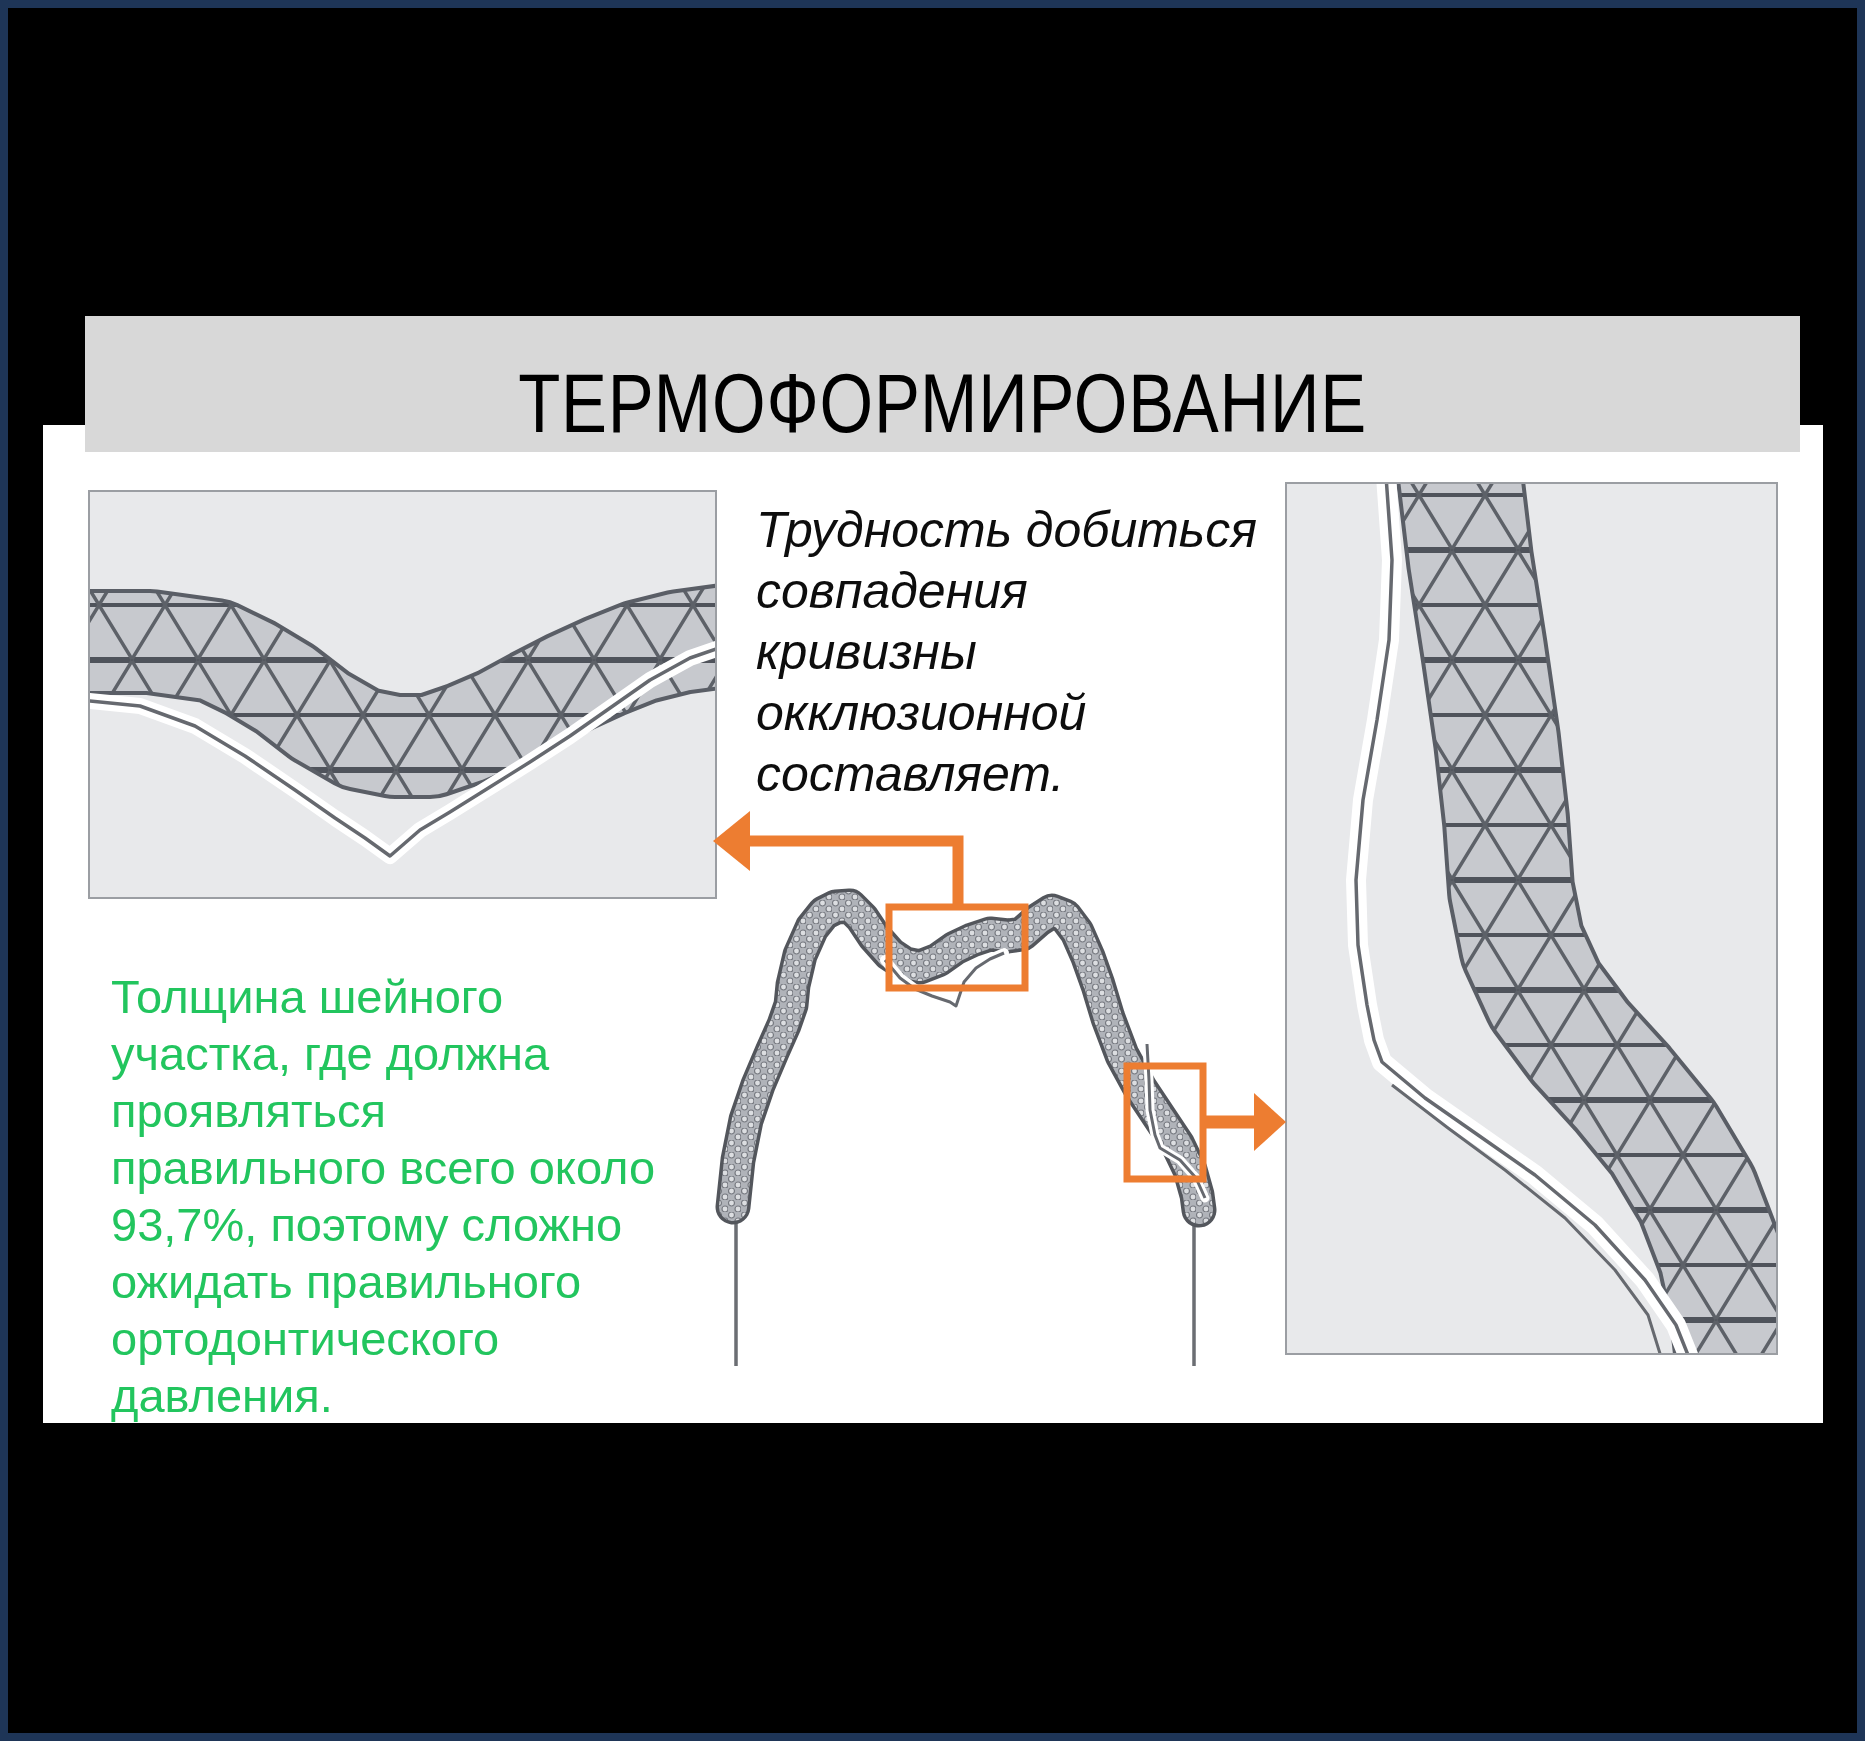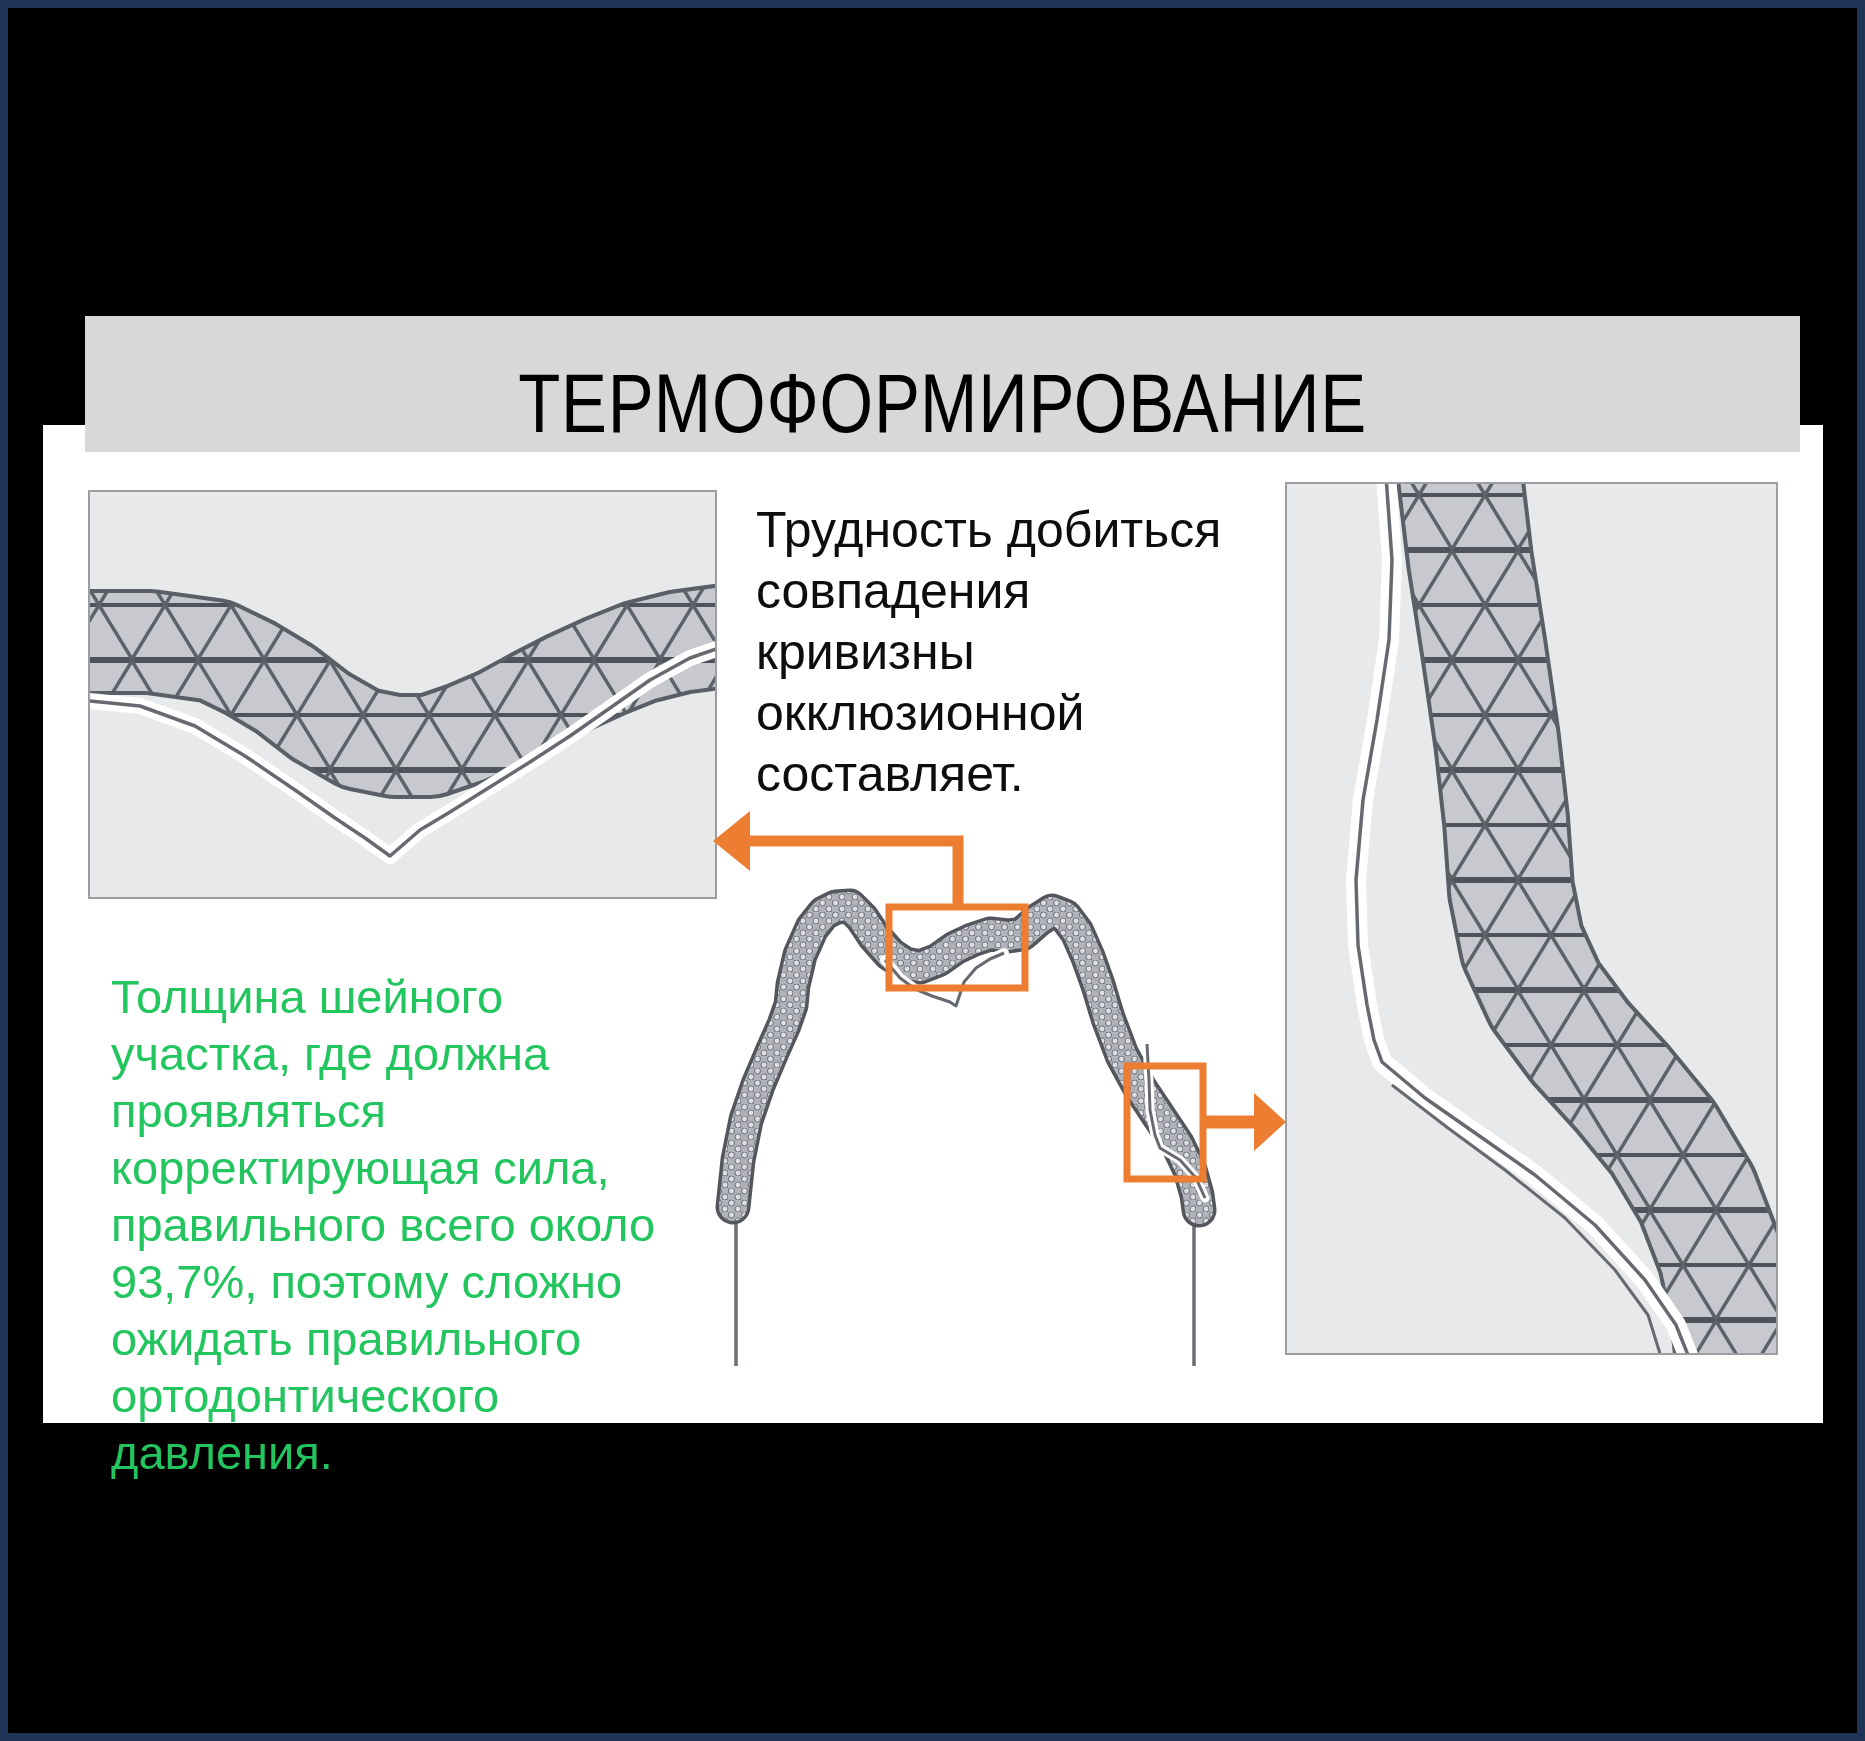--- a/index.html
+++ b/index.html
@@ -28,21 +28,21 @@
   }
   .panel {
     position:absolute; background:#E8E9EB; border:2px solid #9B9EA3;
     z-index:2; box-sizing:border-box;
   }
   #panel-left  { left:88px;  top:490px; width:629px; height:409px; }
   #panel-right { left:1285px; top:482px; width:493px; height:873px; }
   svg.art { position:absolute; left:0; top:0; z-index:3; pointer-events:none; }
   .note { position:absolute; z-index:4; }
   .note div { white-space:nowrap; }
-  #note-occlusal { left:756px; top:500px; font-size:50px; line-height:61px; color:#0D0D0D; }
+  #note-occlusal { left:756px; top:500px; font-size:50px; line-height:61px; color:#0D0D0D;font-style:italic; }
   #note-cervical { left:111px; top:968px; font-size:47px; line-height:57px; color:#22c55e; }
 </style>
 </head>
 <body>
 
 <div class="page">
 
   <div class="slide"></div>
 
   <div class="title-bar">
@@ -112,21 +112,20 @@
     <div>совпадения</div>
     <div>кривизны</div>
     <div>окклюзионной</div>
     <div>составляет.</div>
   </div>
 
   <div class="note" id="note-cervical">
     <div>Толщина шейного</div>
     <div>участка, где должна</div>
     <div>проявляться</div>
-    <div>корректирующая сила,</div>
     <div>правильного всего около</div>
     <div>93,7%, поэтому сложно</div>
     <div>ожидать правильного</div>
     <div>ортодонтического</div>
     <div>давления.</div>
   </div>
 
   <div class="frame"></div>
 </div>
 

